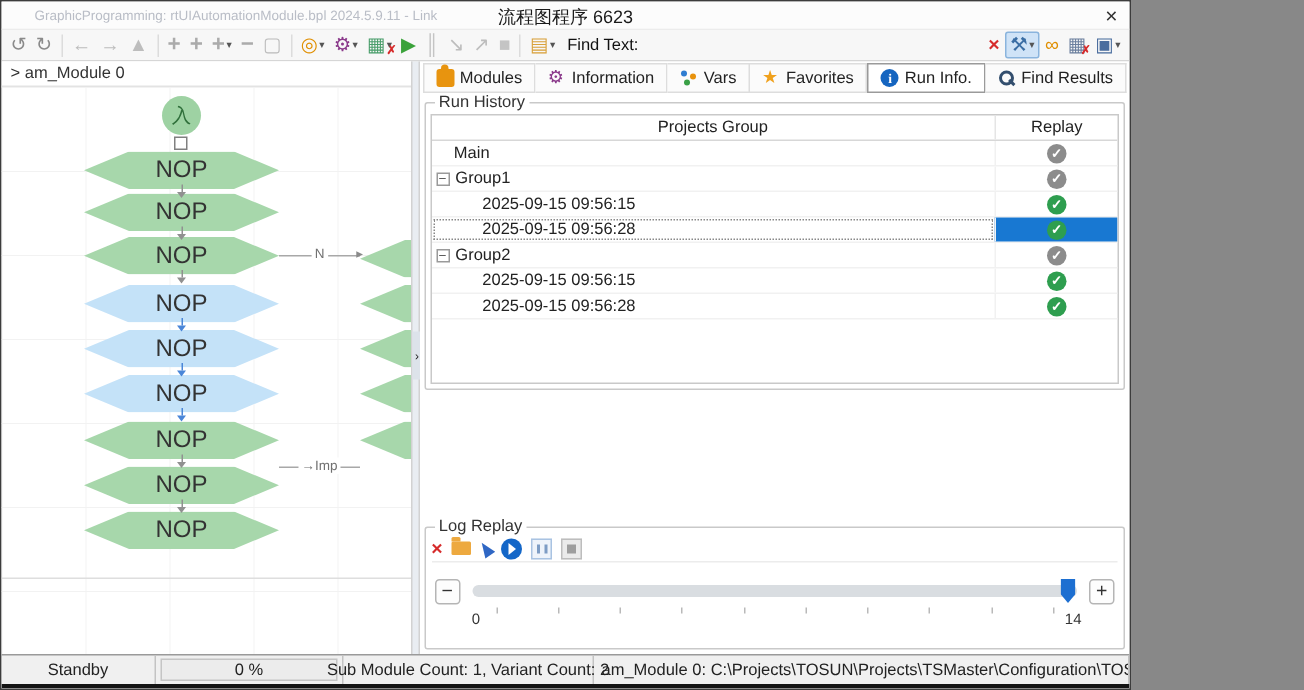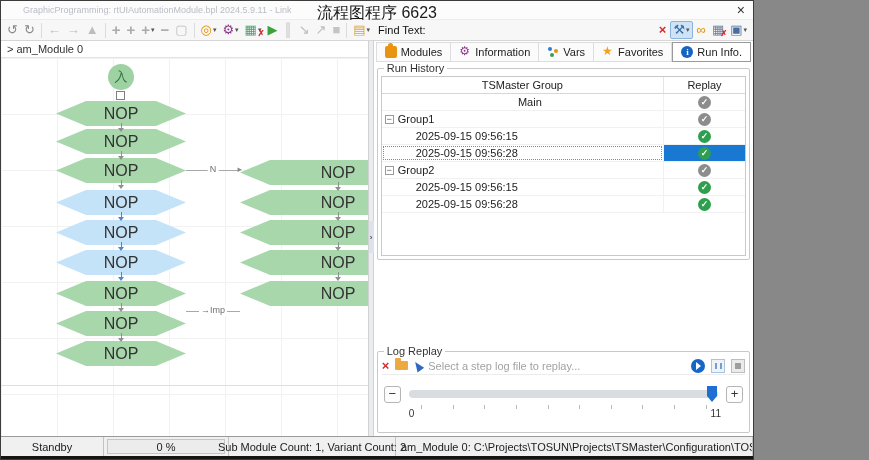--- a/index.html
+++ b/index.html
@@ -2,21 +2,21 @@
 <html><head>
 <meta charset="utf-8">
 <style>
   *{box-sizing:border-box;margin:0;padding:0}
   body{margin:0;background:#888;font-family:"Liberation Sans",sans-serif}
   .win{width:754px;height:460px;background:#fff;border:1px solid #3c3c3c;position:relative;overflow:hidden;font-size:11px;color:#222}
 
   
   .titlebar{height:18px;position:relative;background:#fcfcfc}
   .tsub{position:absolute;left:22px;top:4px;font-size:9px;color:#b9bdc6}
-  .ttl{position:absolute;left:50%;transform:translateX(-50%);top:2px;font-size:16px;color:#1a1a1a}
+  .ttl{position:absolute;left:50%;transform:translateX(-50%);top:2px;font-size:12px;color:#1a1a1a}
   .tclose{position:absolute;right:8px;top:0px;font-size:14px;color:#333;cursor:pointer;line-height:18px}
 
   
   .toolbar{height:22px;display:flex;align-items:center;background:#f7f7f7;border-top:1px solid #ececec;border-bottom:1px solid #d6d6d6;padding:0 3px}
   #tbleft,#tbright{display:flex;align-items:center}
   .tbi{display:inline-flex;align-items:center;height:18px;padding:0 2px;border-radius:2px;position:relative;margin:0 1px;cursor:pointer}
   .tbi .g{font-size:13px;line-height:18px}
   .tbi.big .g{font-size:15px;font-weight:bold}
   .tbi .dd{font-size:7px;color:#555;margin-left:1px}
   .tbi .badge{position:absolute;right:-1px;bottom:1px;font-size:8px;color:#d62b2b;font-weight:bold;line-height:8px}
@@ -324,32 +324,36 @@
             <span class="tlabel">Vars</span>
           </div>
           <div class="tab">
             <span class="ticon icon-star"></span>
             <span class="tlabel">Favorites</span>
           </div>
           <div class="tab active">
             <span class="ticon icon-info"></span>
             <span class="tlabel">Run Info.</span>
           </div>
+          <div class="tab">
+            <span class="ticon icon-search"></span>
+            <span class="tlabel">Find Results</span>
+          </div>
         </div>
 
       <div class="fs fs-rh">
         <span class="legend">Run History</span>
         <div class="rhtable">
           <div class="rhhead">
-            <span class="h1">TSMaster Group</span>
+            <span class="h1">Projects Group</span>
             <span class="h2">Replay</span>
           </div>
           <div id="rhrows">
               <div class="rhrow">
-                <div class="c1" style="padding-left: 15px; justify-content: center;">
+                <div class="c1" style="padding-left: 15px;">
                   <span>Main</span>
                 </div>
                 <div class="c2">
                   <span class="chk gray">✓</span>
                 </div>
               </div>
               <div class="rhrow">
                 <div class="c1" style="padding-left: 3px;">
                   <span class="exp">−</span>
                   <span>Group1</span>
@@ -403,21 +407,20 @@
         </div>
       </div>
 
 
       <div class="fs fs-replay">
         <span class="legend">Log Replay</span>
         <div class="rtbar">
           <span class="rx">×</span>
           <span class="folder"></span>
           <span class="cursorico"></span>
-          <span class="rph">Select a step log file to replay...</span>
           <span class="tplay"></span>
           <span class="tpause"></span>
           <span class="tstop"></span>
         </div>
         <div class="slrow">
           <span class="sbtn minus">−</span>
           <div class="strack">
             <span class="sthumb"></span>
           </div>
           <div class="sticks" id="sticks">
@@ -426,21 +429,21 @@
               <span class="stick" style="left: 24.4444%;"></span>
               <span class="stick" style="left: 34.6667%;"></span>
               <span class="stick" style="left: 44.8889%;"></span>
               <span class="stick" style="left: 55.1111%;"></span>
               <span class="stick" style="left: 65.3333%;"></span>
               <span class="stick" style="left: 75.5556%;"></span>
               <span class="stick" style="left: 85.7778%;"></span>
               <span class="stick" style="left: 96%;"></span>
             </div>
           <span class="slbl min">0</span>
-          <span class="slbl max">11</span>
+          <span class="slbl max">14</span>
           <span class="sbtn plus">+</span>
         </div>
       </div>
     </div>
   </div>
 
   <div class="statusbar">
     <div class="scell sc1">Standby</div>
     <div class="scell sc2">
       <div class="prog">0 %</div>

